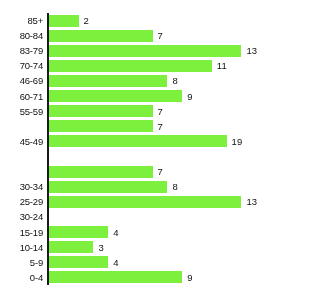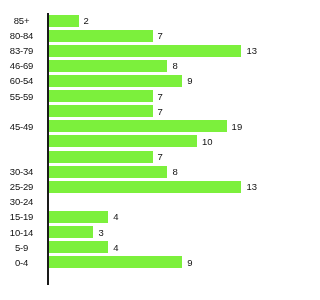--- a/index.html
+++ b/index.html
@@ -38,21 +38,21 @@
     display: flex;
     align-items: center;
   }
   .cat-label {
     position: absolute;
     left: 0;
     top: 0;
     width: 43px;
     height: 15.11px;
     line-height: 15.11px;
-    text-align: center;
+    text-align: right;
     font-size: 9.5px;
     color: #111111;
     white-space: nowrap;
     letter-spacing: -0.2px;
   }
   .bar-wrap {
     position: absolute;
     left: 49px;
     top: 0;
     height: 15.11px;
@@ -94,28 +94,35 @@
           </div>
         </div>
         <div class="bar-row">
           <div class="cat-label">83-79</div>
           <div class="bar-wrap">
             <div class="bar" style="width: 192.4px; background: rgb(124, 240, 60);"></div>
             <div class="val-label">13</div>
           </div>
         </div>
         <div class="bar-row">
+          <div class="cat-label">70-74</div>
+          <div class="bar-wrap">
+            <div class="bar" style="width: 162.8px; background: rgb(124, 240, 60);"></div>
+            <div class="val-label">11</div>
+          </div>
+        </div>
+        <div class="bar-row">
           <div class="cat-label">46-69</div>
           <div class="bar-wrap">
             <div class="bar" style="width: 118.4px; background: rgb(124, 240, 60);"></div>
             <div class="val-label">8</div>
           </div>
         </div>
         <div class="bar-row">
-          <div class="cat-label">60-54</div>
+          <div class="cat-label">60-71</div>
           <div class="bar-wrap">
             <div class="bar" style="width: 133.2px; background: rgb(124, 240, 60);"></div>
             <div class="val-label">9</div>
           </div>
         </div>
         <div class="bar-row">
           <div class="cat-label">55-59</div>
           <div class="bar-wrap">
             <div class="bar" style="width: 103.6px; background: rgb(124, 240, 60);"></div>
             <div class="val-label">7</div>
@@ -128,24 +135,20 @@
           </div>
         </div>
         <div class="bar-row">
           <div class="cat-label">45-49</div>
           <div class="bar-wrap">
             <div class="bar" style="width: 177.6px; background: rgb(124, 240, 60);"></div>
             <div class="val-label">19</div>
           </div>
         </div>
         <div class="bar-row">
-          <div class="bar-wrap">
-            <div class="bar" style="width: 148px; background: rgb(124, 240, 60);"></div>
-            <div class="val-label">10</div>
-          </div>
         </div>
         <div class="bar-row">
           <div class="bar-wrap">
             <div class="bar" style="width: 103.6px; background: rgb(124, 240, 60);"></div>
             <div class="val-label">7</div>
           </div>
         </div>
         <div class="bar-row">
           <div class="cat-label">30-34</div>
           <div class="bar-wrap">

